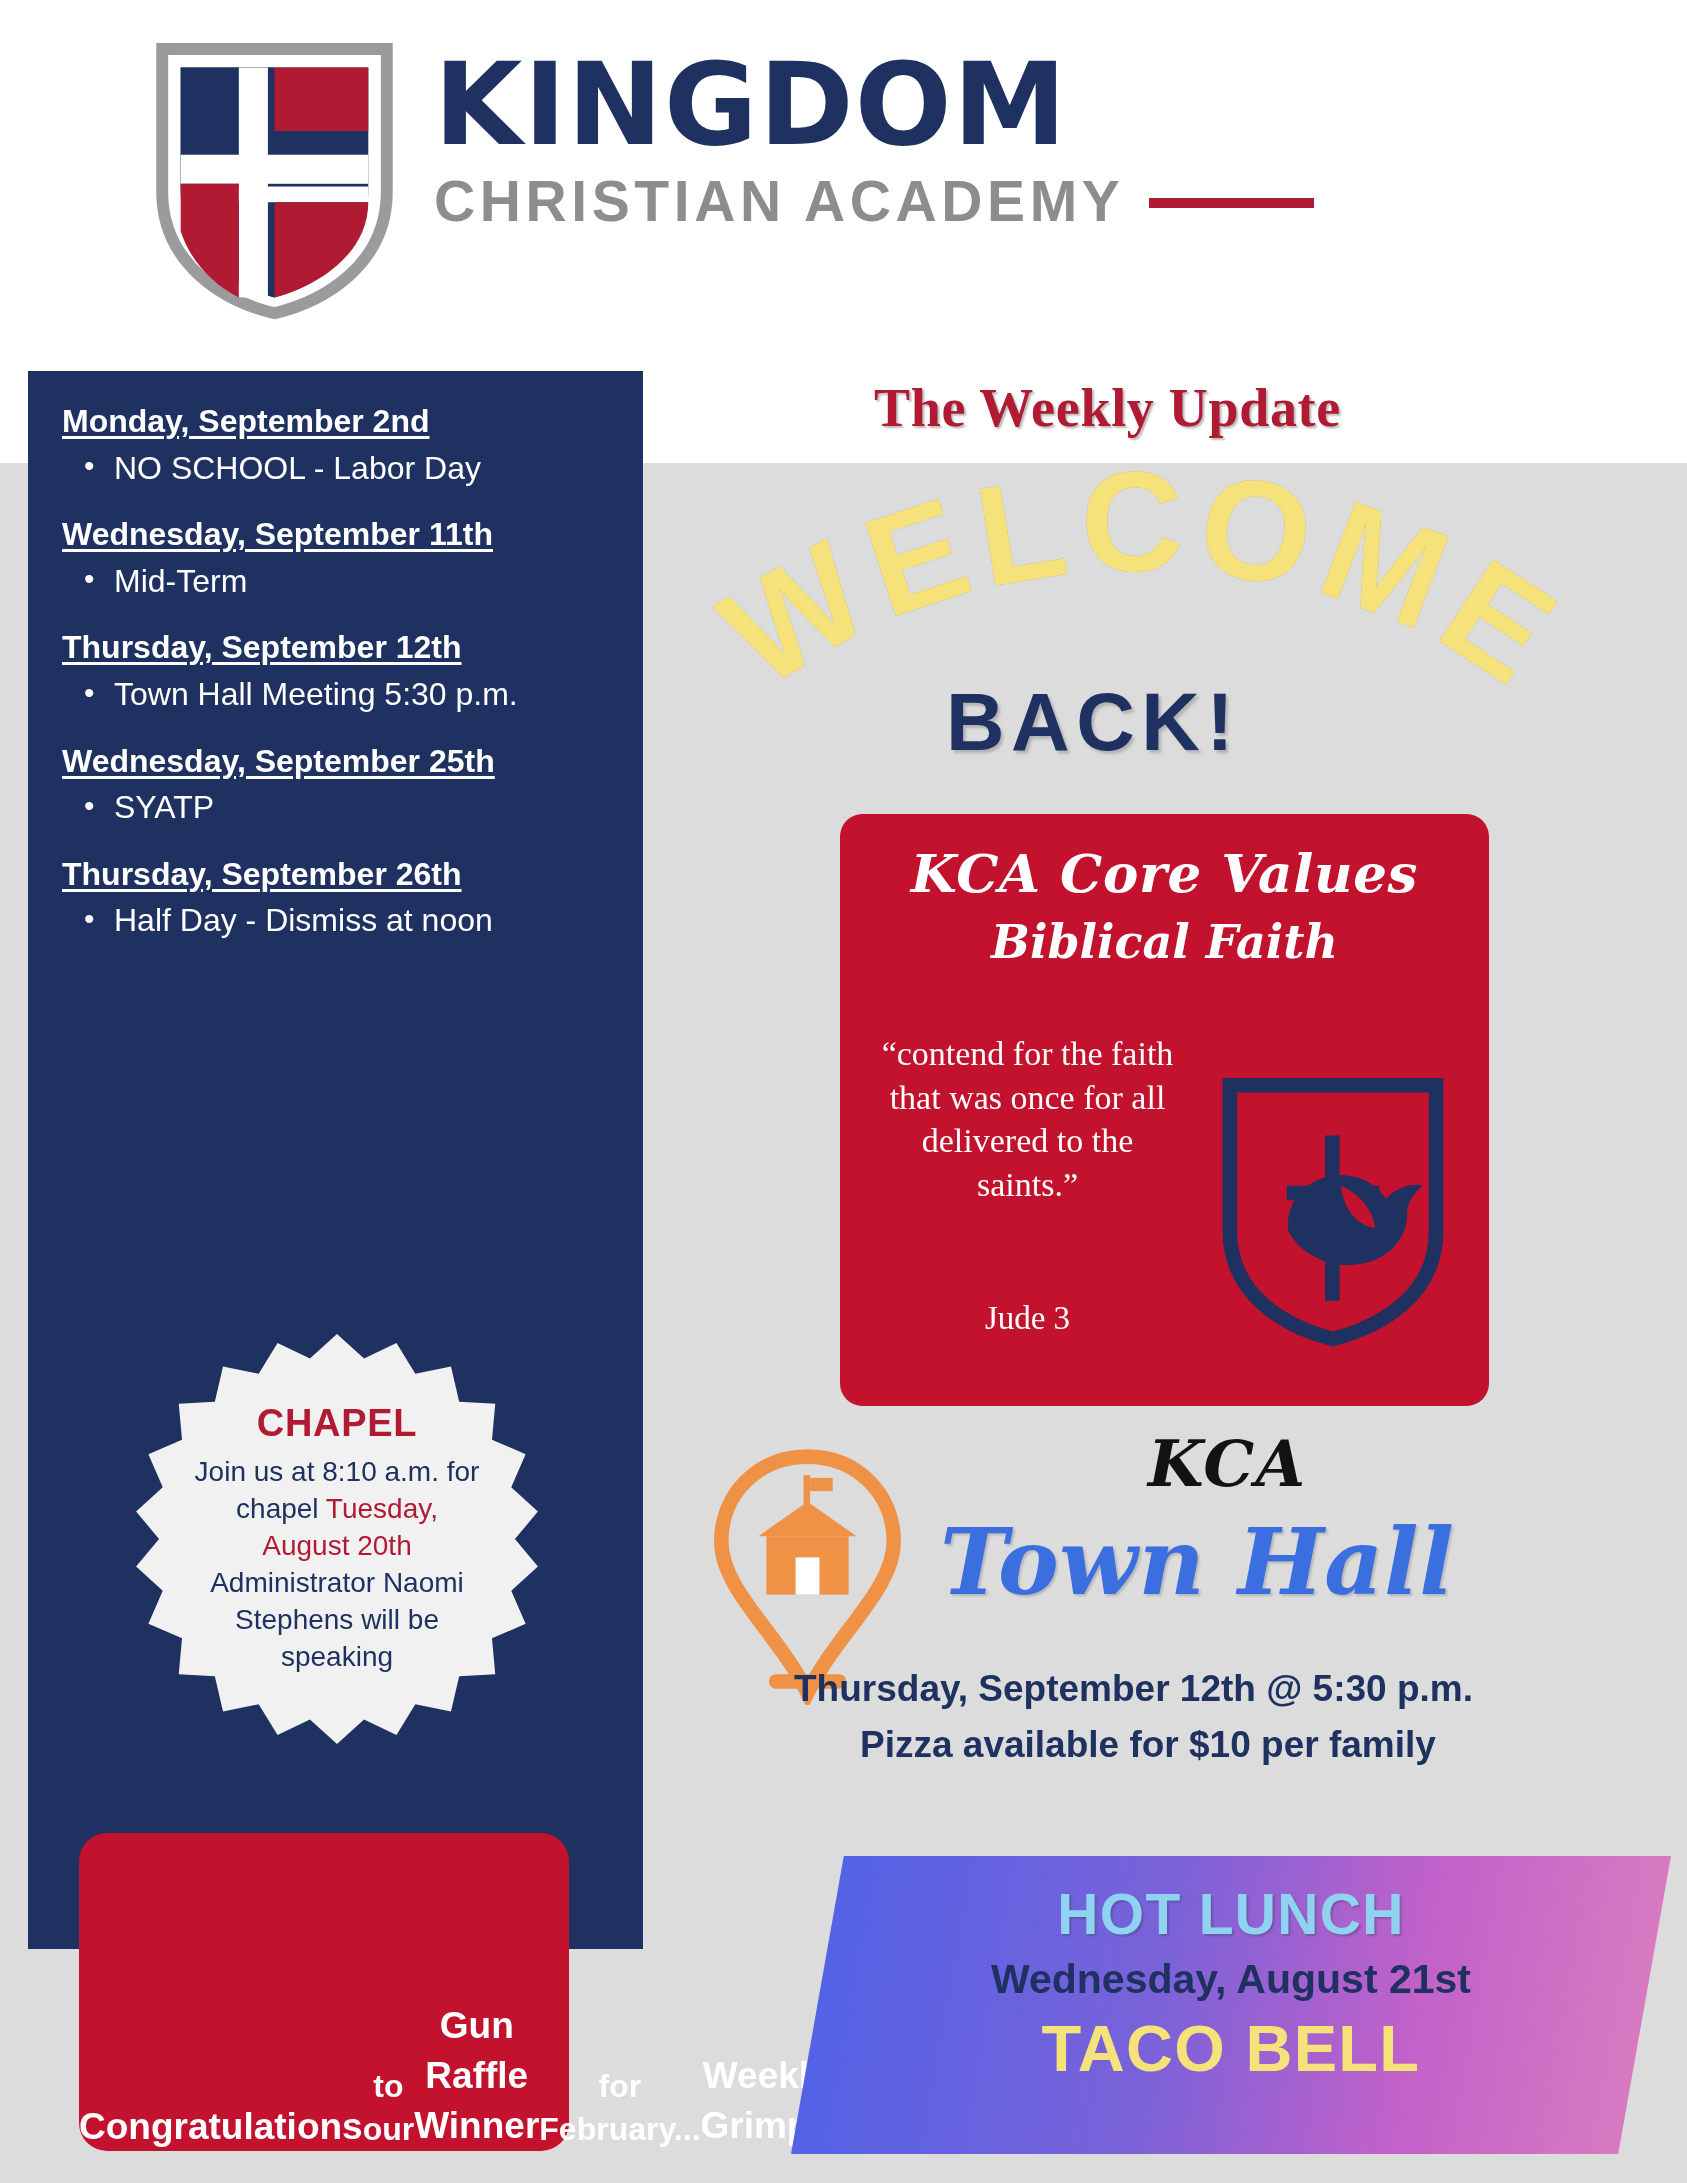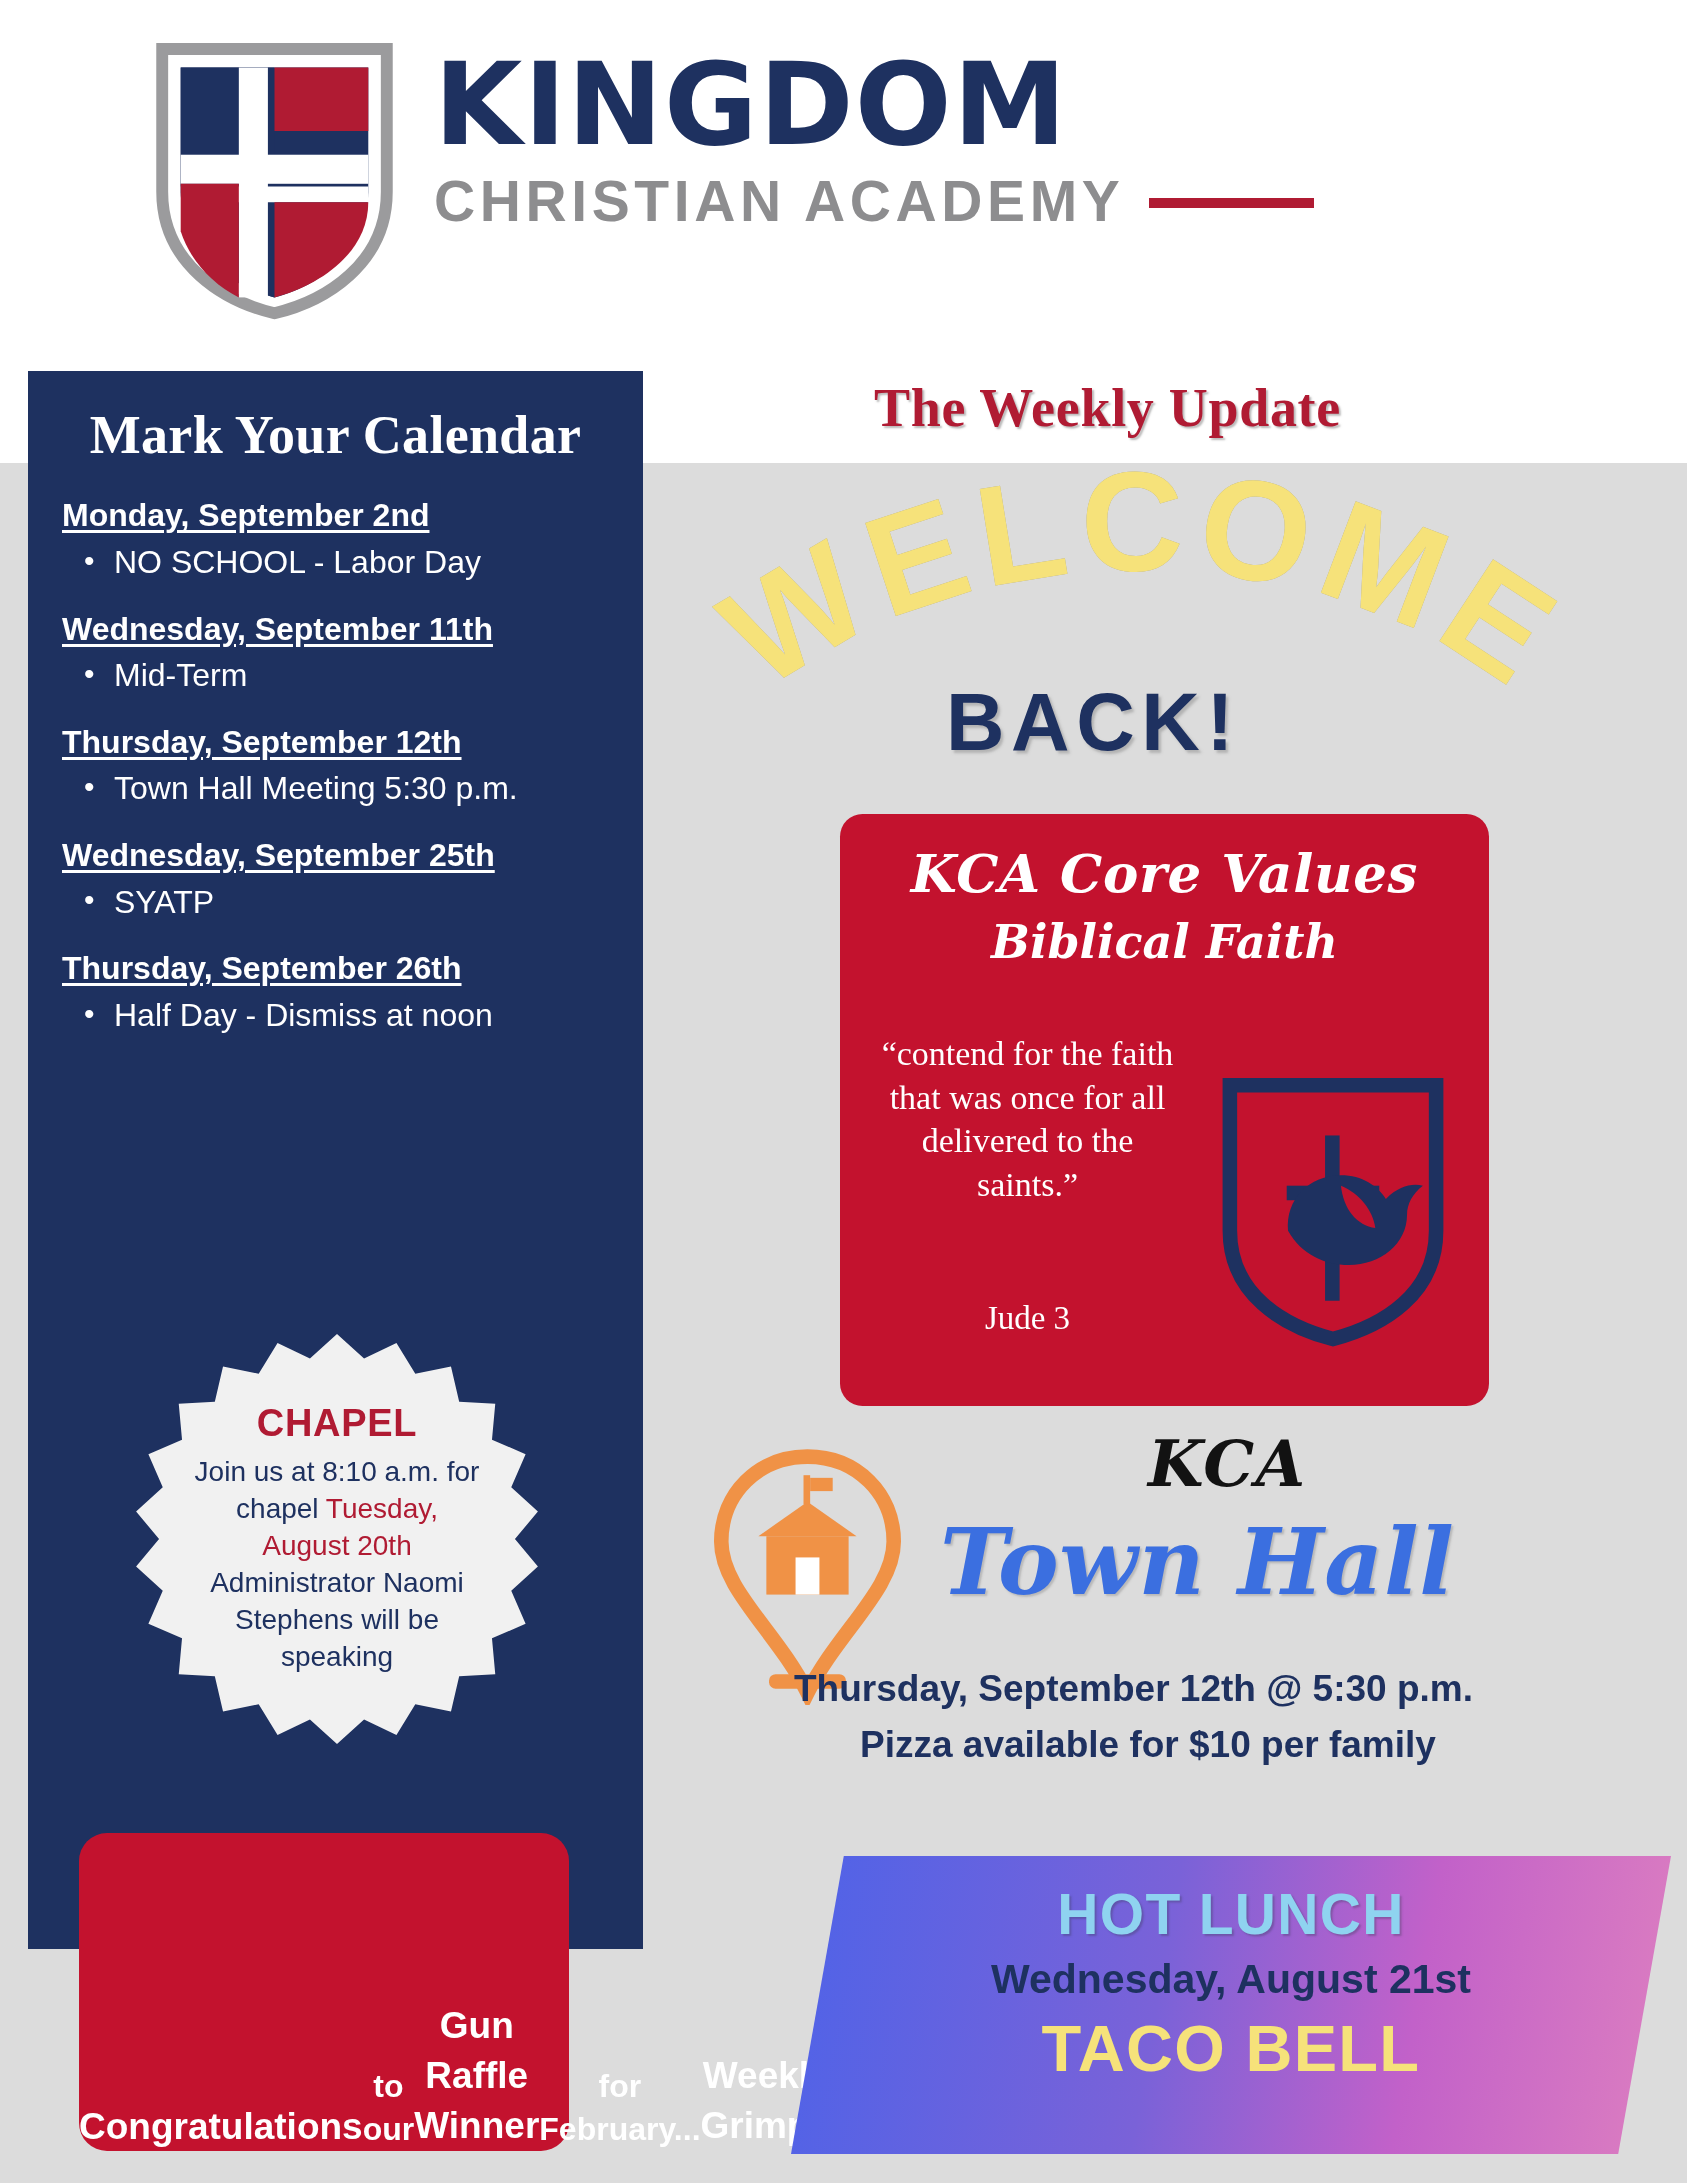--- a/index.html
+++ b/index.html
@@ -440,21 +440,20 @@
       <div class="academy-row">
         <div class="academy">CHRISTIAN ACADEMY</div>
         <div class="rule"></div>
       </div>
     </div>
   </div>
 
   <div class="weekly-update">The Weekly Update</div>
 
   <div class="navy-col">
-    <div class="calendar-title">Mark Your Calendar</div>
     <div class="cal-list">
 
       <div class="cal-entry">
         <div class="cal-date">Monday, September 2nd</div>
         <div class="cal-item">NO SCHOOL - Labor Day</div>
       </div>
 
       <div class="cal-entry">
         <div class="cal-date">Wednesday, September 11th</div>
         <div class="cal-item">Mid-Term</div>

